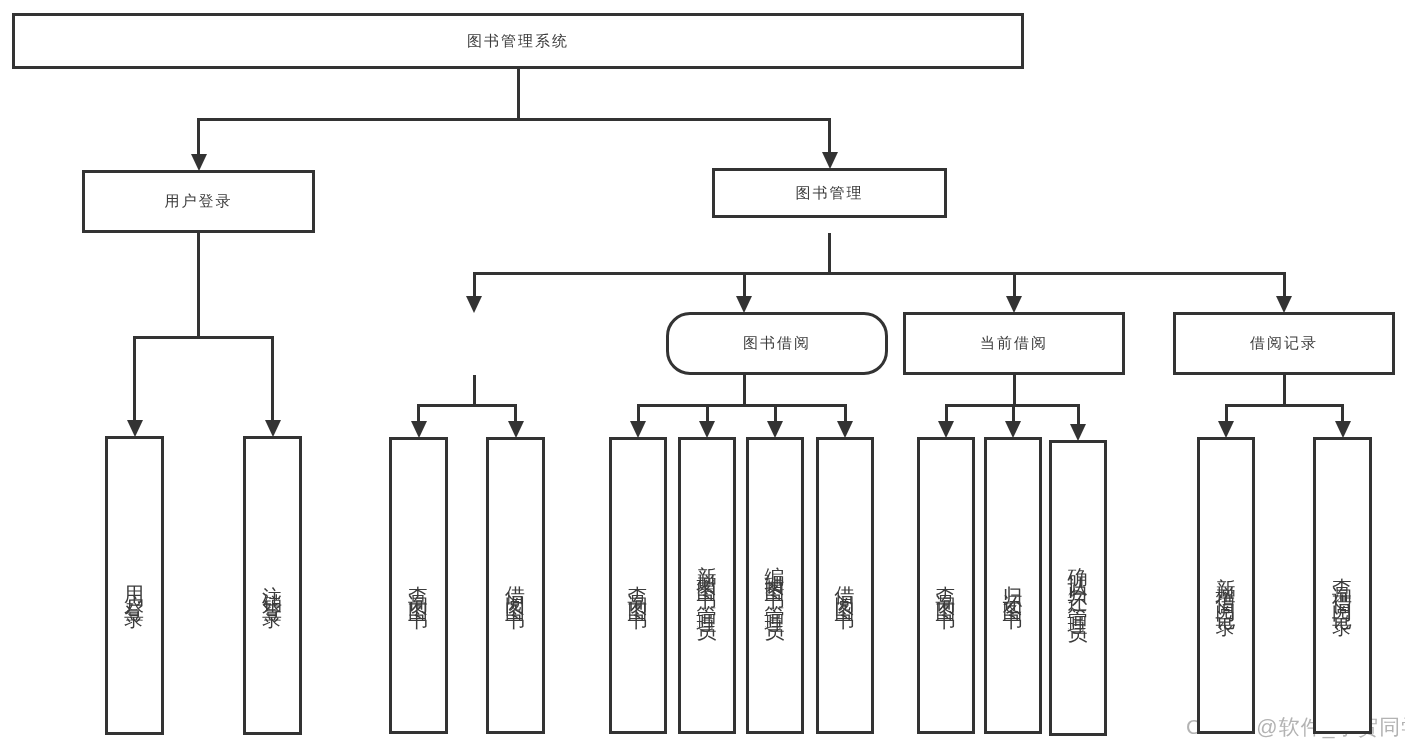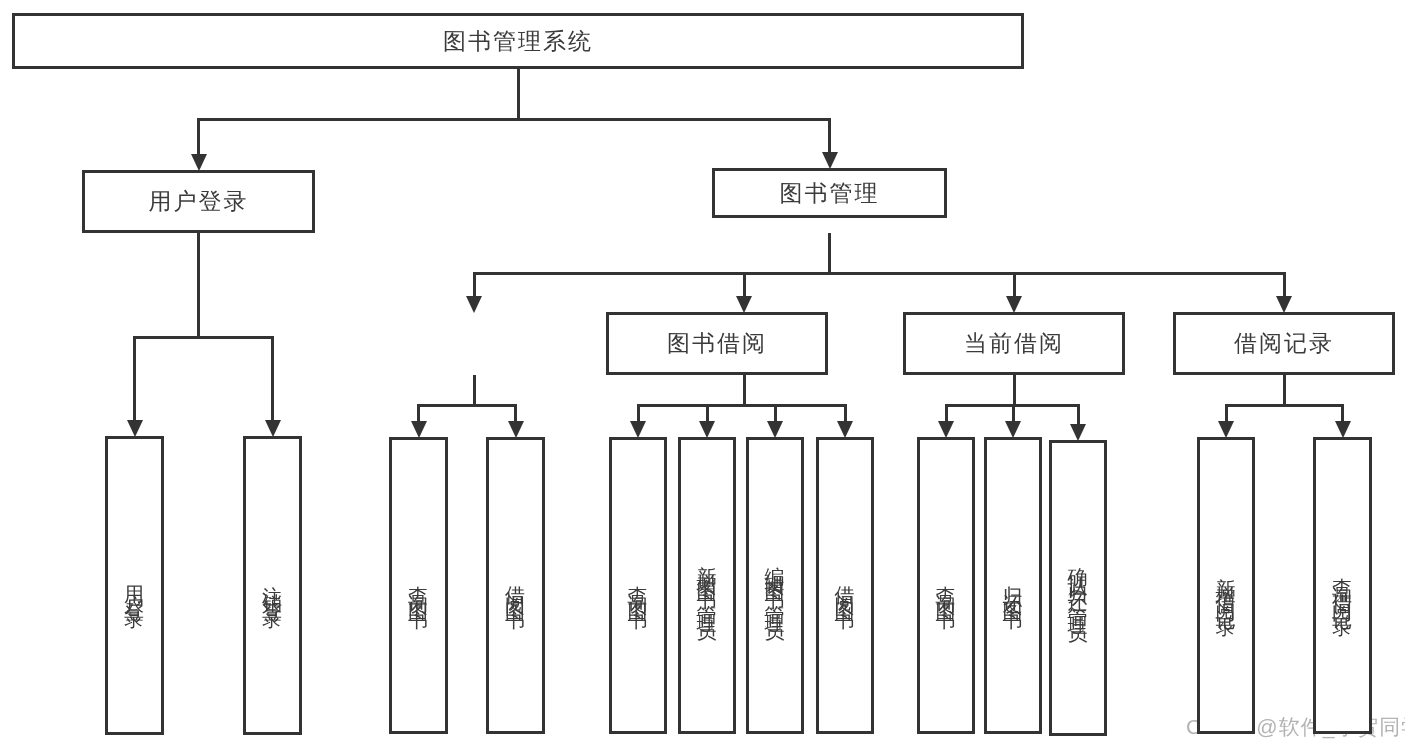--- a/index.html
+++ b/index.html
@@ -19,21 +19,21 @@
     position: absolute;
     box-sizing: border-box;
     background: #ffffff;
     border: 3px solid #333333;
     display: flex;
     align-items: center;
     justify-content: center;
     color: #3b3b3b;
   }
   .node.h {
-    font-size: 23px;
+    font-size: 15px;
     letter-spacing: 2px;
   }
   .node.v {
     font-size: 20px;
   }
   .node.v .vlabel {
     writing-mode: vertical-rl;
     letter-spacing: 8px;
     line-height: 1;
     white-space: nowrap;
@@ -67,21 +67,21 @@
   <div class="watermark" style="color: rgb(179, 179, 179);">CSDN @软件_小贺同学</div>
 <div class="node h" style="left: 12px; top: 13px; width: 1012px; height: 56px; border-color: rgb(51, 51, 51); color: rgb(59, 59, 59);">
       <span class="hlabel">图书管理系统</span>
     </div>
     <div class="node h" style="left: 82px; top: 170px; width: 233px; height: 63px; border-color: rgb(51, 51, 51); color: rgb(59, 59, 59);">
       <span class="hlabel">用户登录</span>
     </div>
     <div class="node h" style="left: 712px; top: 168px; width: 235px; height: 50px; border-color: rgb(51, 51, 51); color: rgb(59, 59, 59);">
       <span class="hlabel">图书管理</span>
     </div>
-    <div class="node h" style="left: 606px; top: 312px; width: 222px; height: 63px; border-color: rgb(51, 51, 51); color: rgb(59, 59, 59);">
+    <div class="node h" style="left: 666px; top: 312px; width: 222px; height: 63px; border-color: rgb(51, 51, 51); color: rgb(59, 59, 59); border-radius: 24px;">
       <span class="hlabel">图书借阅</span>
     </div>
     <div class="node h" style="left: 903px; top: 312px; width: 222px; height: 63px; border-color: rgb(51, 51, 51); color: rgb(59, 59, 59);">
       <span class="hlabel">当前借阅</span>
     </div>
     <div class="node h" style="left: 1173px; top: 312px; width: 222px; height: 63px; border-color: rgb(51, 51, 51); color: rgb(59, 59, 59);">
       <span class="hlabel">借阅记录</span>
     </div>
     <div class="node v" style="left: 105px; top: 436px; width: 59px; height: 299px; border-color: rgb(51, 51, 51); color: rgb(59, 59, 59);">
       <span class="vlabel">用户登录</span>

